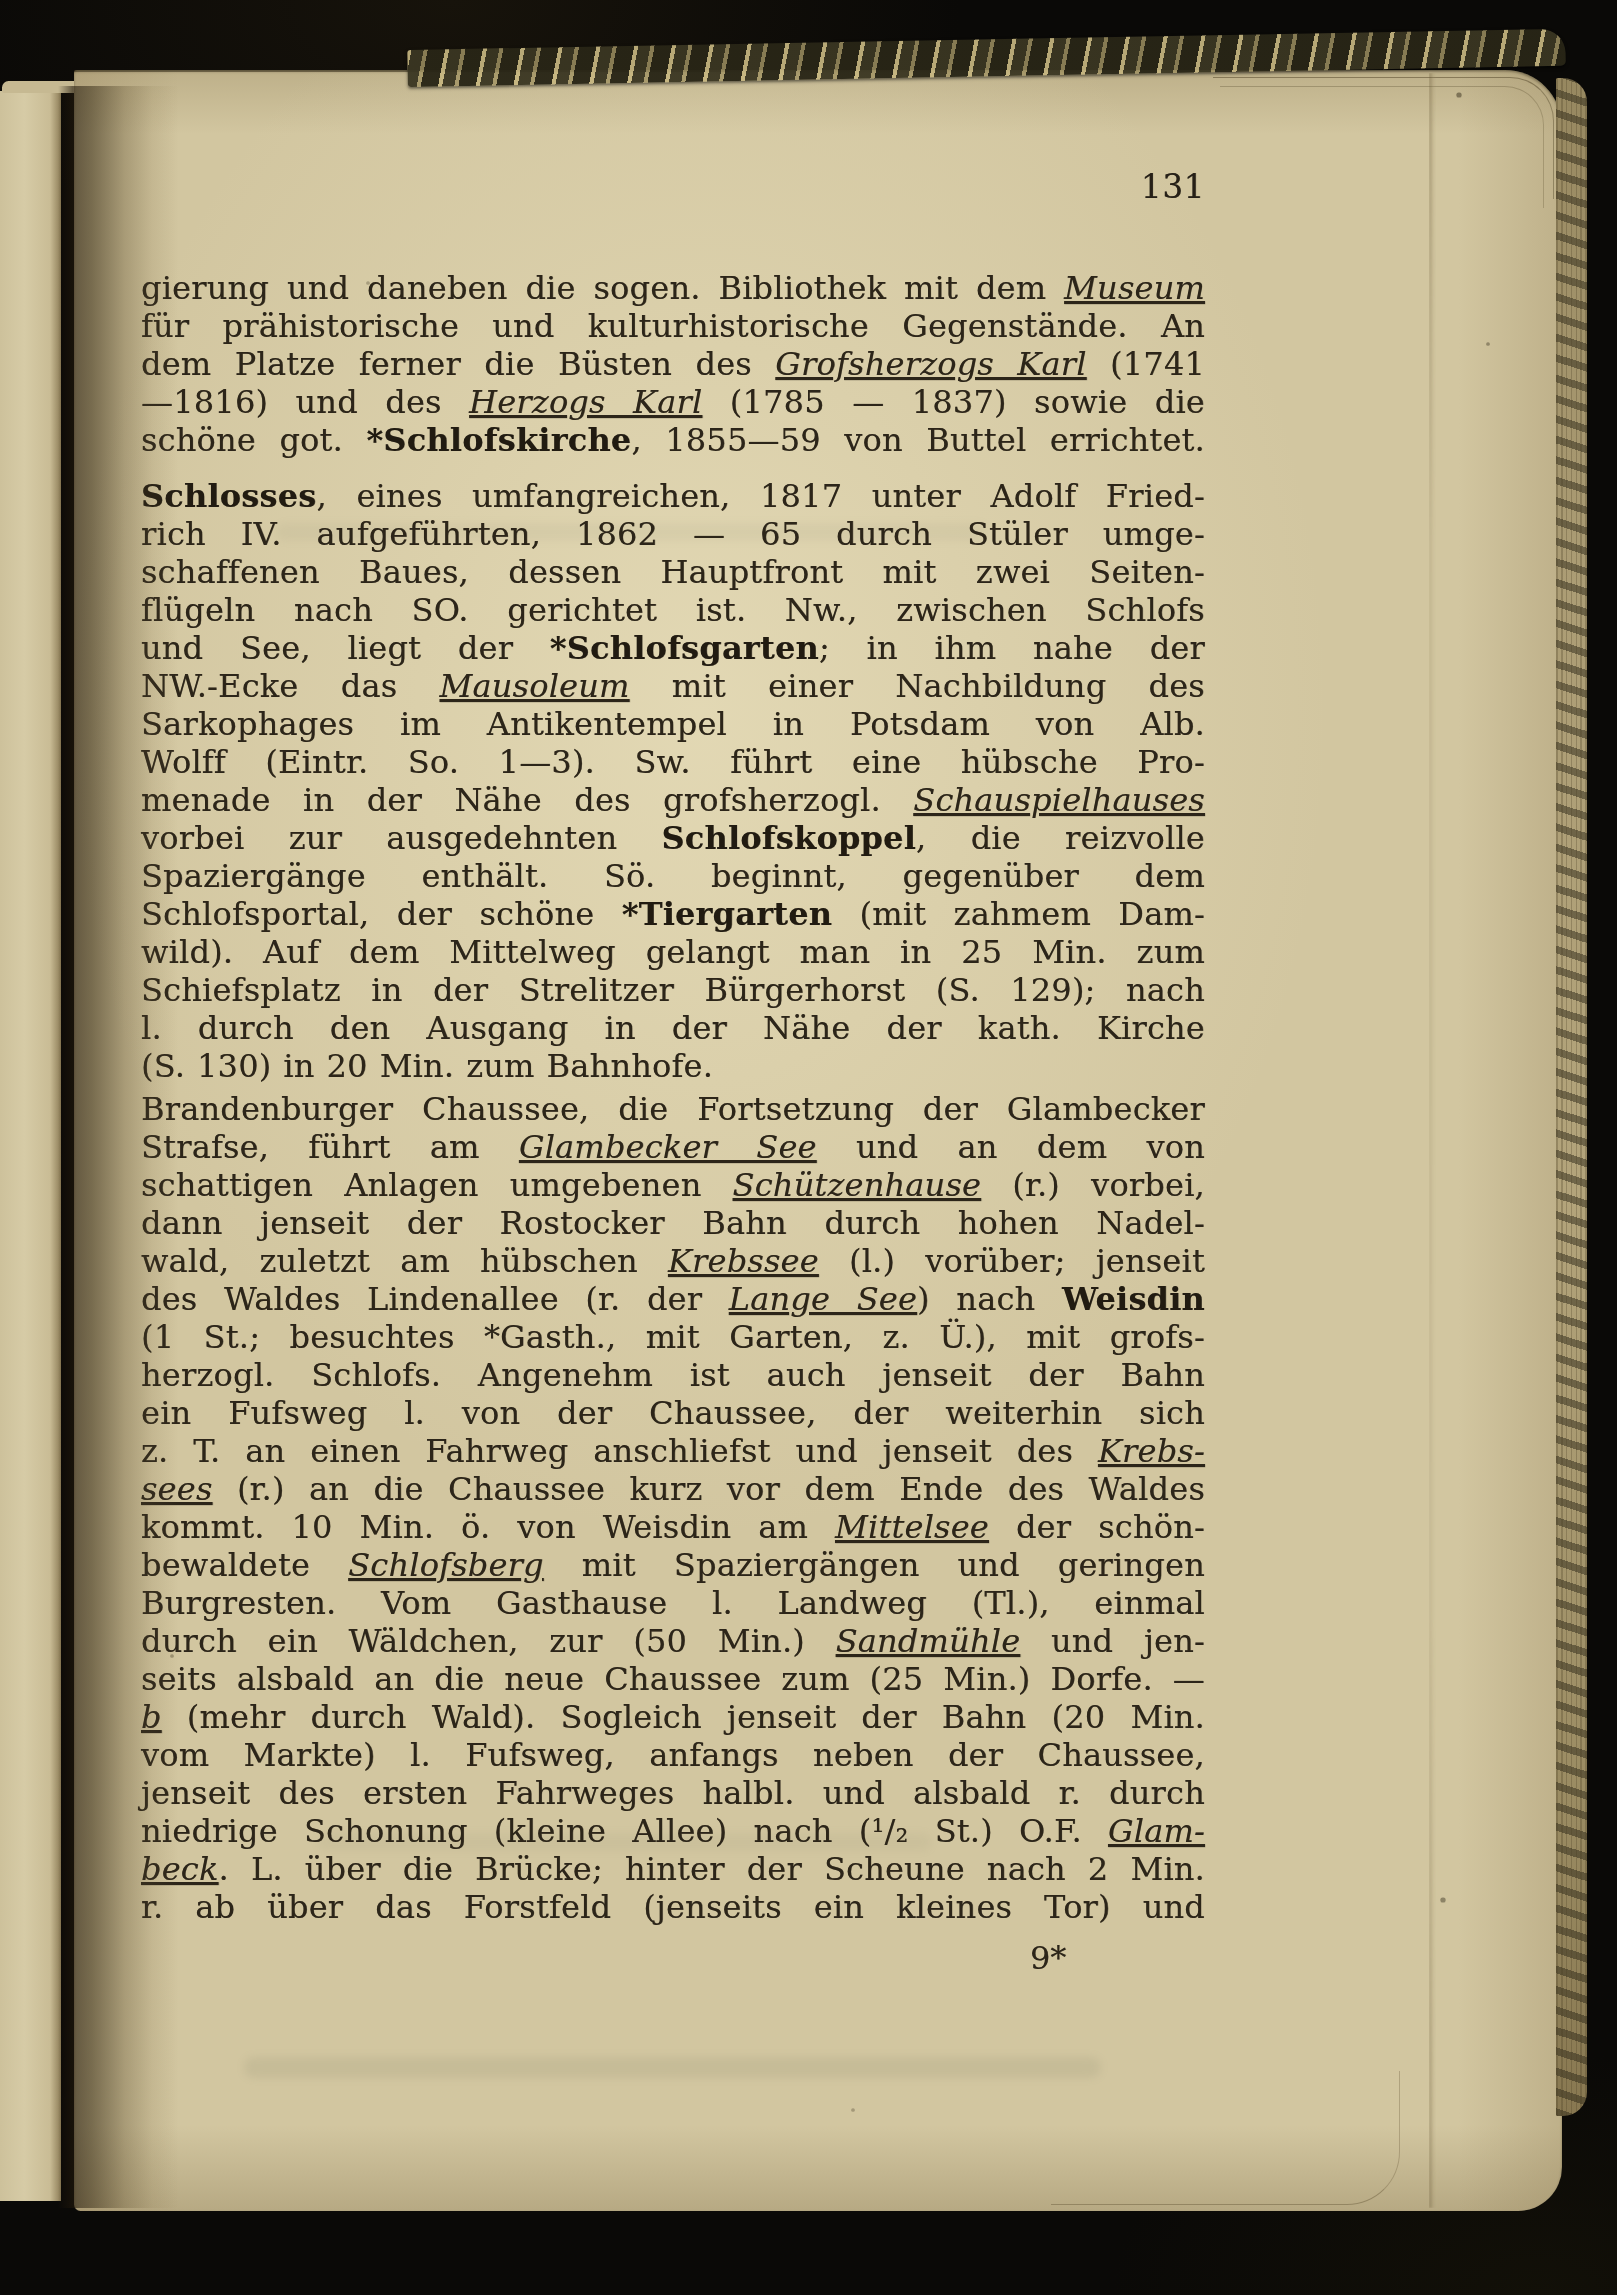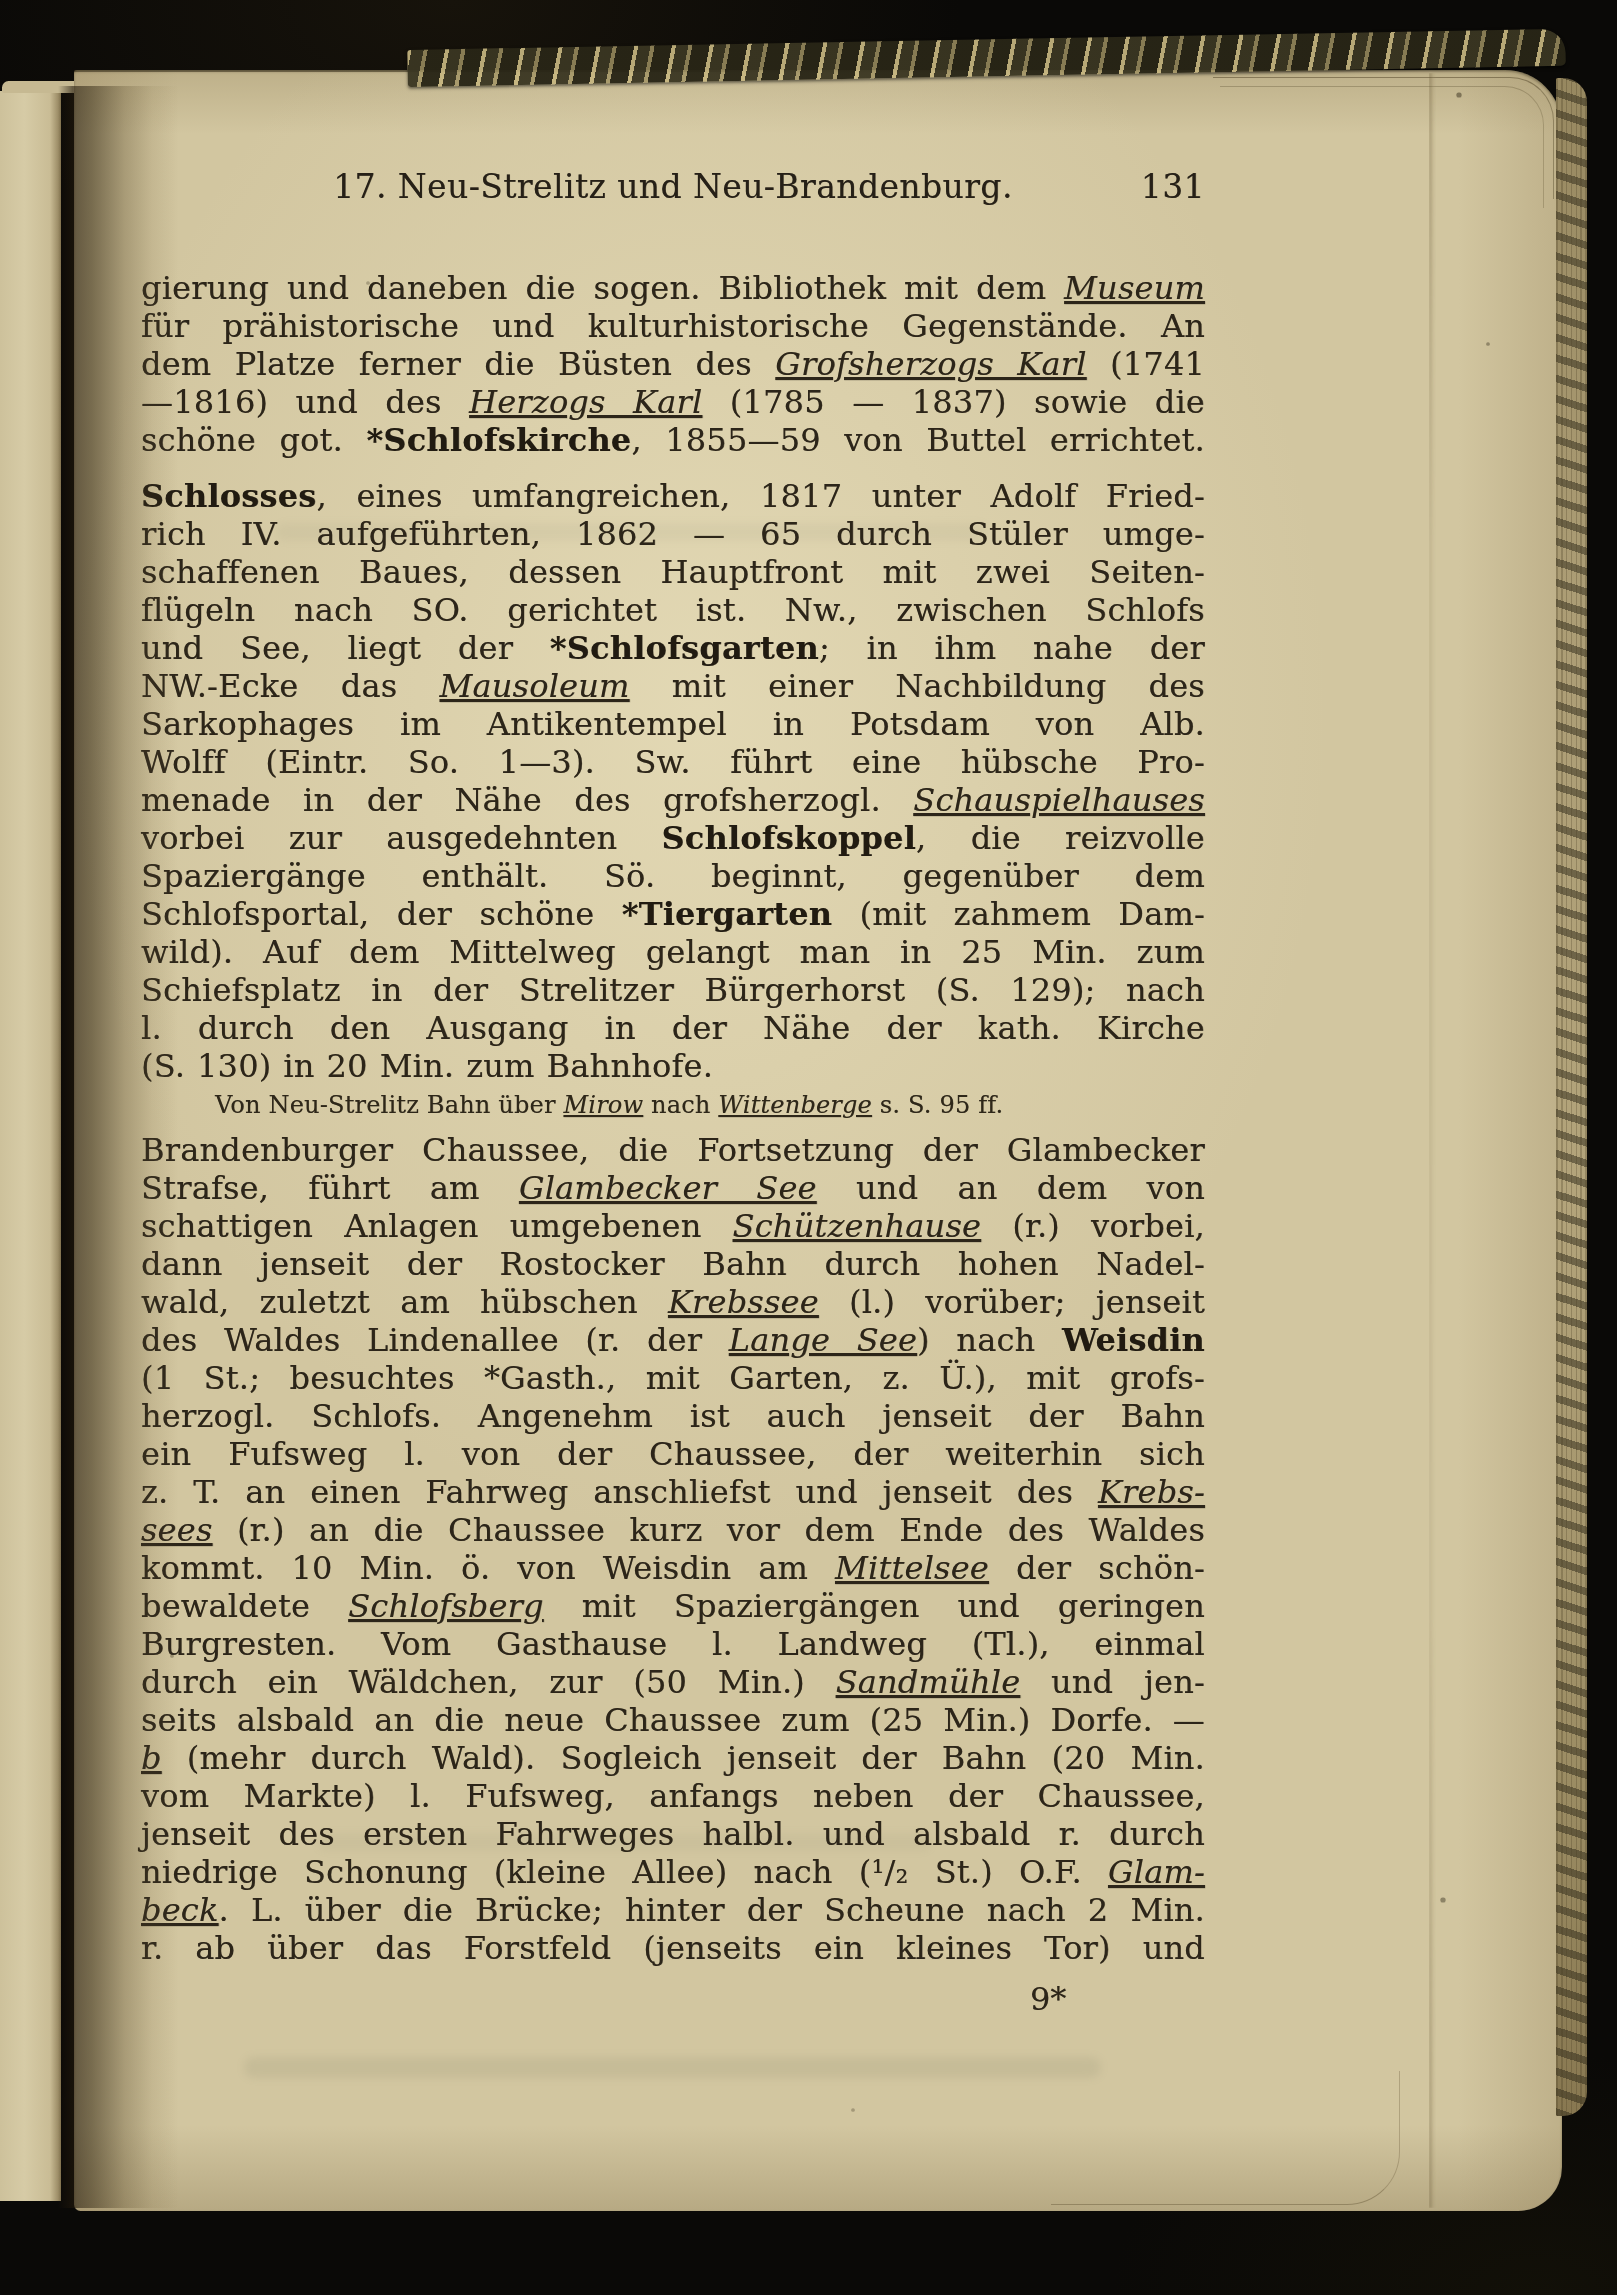--- a/index.html
+++ b/index.html
@@ -110,21 +110,20 @@
     <div class="corner-line c2"></div>
     <div class="corner-line c3"></div>
     <div class="crease"></div>
     <div class="ghost g1"></div>
     <div class="ghost g2"></div>
     <div class="ghost g3"></div>
     <div class="specks"></div>
 
     <div class="text-block">
       <div class="header">
-        <span class="title">17. Neu-Strelitz und Neu-Brandenburg.</span>
         <span class="pagenum">131</span>
       </div>
       <div class="paras">
           <div class="para para-body">
             <div class="line"><span>gierung und daneben die sogen. Bibliothek mit dem </span><span class="seg-i">Museum</span></div>
             <div class="line"><span>für prähistorische und kulturhistorische Gegenstände. An</span></div>
             <div class="line"><span>dem Platze ferner die Büsten des </span><span class="seg-i">Grofsherzogs Karl</span><span> (1741</span></div>
             <div class="line"><span>—1816) und des </span><span class="seg-i">Herzogs Karl</span><span> (1785 — 1837) sowie die</span></div>
             <div class="line"><span>schöne got. </span><span class="seg-b">*Schlofskirche</span><span>, 1855—59 von Buttel errichtet.</span></div>
           </div>
@@ -138,23 +137,20 @@
             <div class="line"><span>Sarkophages im Antikentempel in Potsdam von Alb.</span></div>
             <div class="line"><span>Wolff (Eintr. So. 1—3). Sw. führt eine hübsche Pro-</span></div>
             <div class="line"><span>menade in der Nähe des grofsherzogl. </span><span class="seg-i">Schauspielhauses</span></div>
             <div class="line"><span>vorbei zur ausgedehnten </span><span class="seg-b">Schlofskoppel</span><span>, die reizvolle</span></div>
             <div class="line"><span>Spaziergänge enthält. Sö. beginnt, gegenüber dem</span></div>
             <div class="line"><span>Schlofsportal, der schöne </span><span class="seg-b">*Tiergarten</span><span> (mit zahmem Dam-</span></div>
             <div class="line"><span>wild). Auf dem Mittelweg gelangt man in 25 Min. zum</span></div>
             <div class="line"><span>Schiefsplatz in der Strelitzer Bürgerhorst (S. 129); nach</span></div>
             <div class="line"><span>l. durch den Ausgang in der Nähe der kath. Kirche</span></div>
             <div class="line nojust"><span>(S. 130) in 20 Min. zum Bahnhofe.</span></div>
-          </div>
-          <div class="para para-small">
-            <div class="line indent nojust"><span>Von Neu-Strelitz Bahn über </span><span class="seg-i">Mirow</span><span> nach </span><span class="seg-i">Wittenberge</span><span> s. S. 95 ff.</span></div>
           </div>
           <div class="para para-body">
             <div class="line"><span>Brandenburger Chaussee, die Fortsetzung der Glambecker</span></div>
             <div class="line"><span>Strafse, führt am </span><span class="seg-i">Glambecker See</span><span> und an dem von</span></div>
             <div class="line"><span>schattigen Anlagen umgebenen </span><span class="seg-i">Schützenhause</span><span> (r.) vorbei,</span></div>
             <div class="line"><span>dann jenseit der Rostocker Bahn durch hohen Nadel-</span></div>
             <div class="line"><span>wald, zuletzt am hübschen </span><span class="seg-i">Krebssee</span><span> (l.) vorüber; jenseit</span></div>
             <div class="line"><span>des Waldes Lindenallee (r. der </span><span class="seg-i">Lange See</span><span>) nach </span><span class="seg-b">Weisdin</span></div>
             <div class="line"><span>(1 St.; besuchtes *Gasth., mit Garten, z. Ü.), mit grofs-</span></div>
             <div class="line"><span>herzogl. Schlofs. Angenehm ist auch jenseit der Bahn</span></div>

